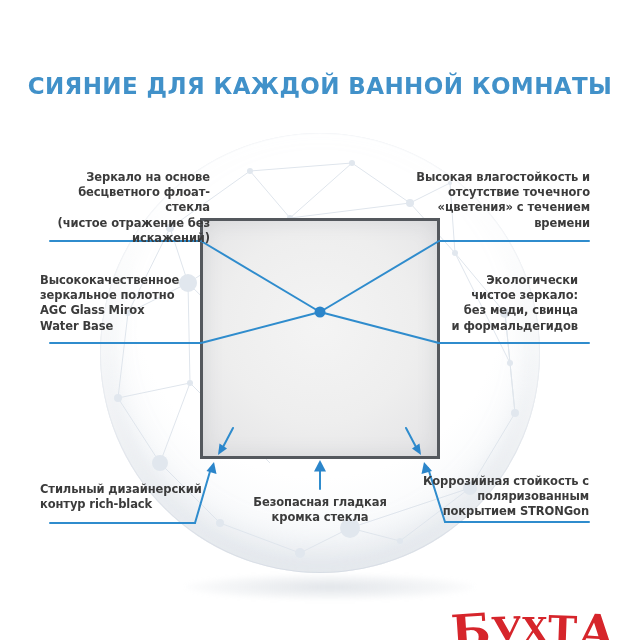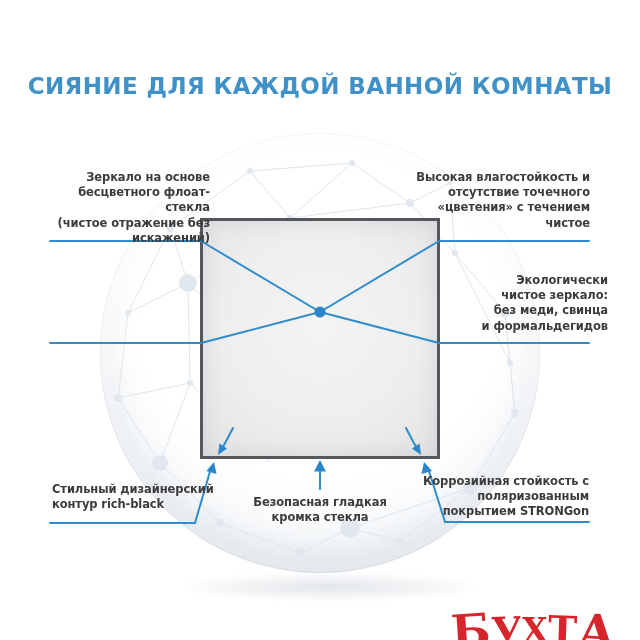--- a/index.html
+++ b/index.html
@@ -34,23 +34,23 @@
   
   .overlay{position:absolute;left:0;top:0;width:640px;height:640px;pointer-events:none;}
   .overlay .blue{stroke:#2f8ccd;stroke-width:2;stroke-linecap:round;fill:none;}
   .overlay .fillblue{fill:#2b85ca;stroke:none;}
 
   
   .callout{position:absolute;font-size:11.5px;font-weight:bold;color:#3b3b3b;
            line-height:1.32;white-space:pre-line;letter-spacing:-0.1px;}
   .c-top-left{left:40px;top:149px;width:170px;text-align:right;}
   .c-mid-left{left:40px;top:252px;width:170px;text-align:left;}
-  .c-bottom-left{left:52px;top:461px;width:175px;text-align:left;}
+  .c-bottom-left{left:40px;top:461px;width:175px;text-align:left;}
   .c-top-right{right:50px;top:149px;width:180px;text-align:right;}
-  .c-mid-right{right:32px;top:252px;width:170px;text-align:right;}
+  .c-mid-right{right:62px;top:252px;width:170px;text-align:right;}
   .c-bottom-right{right:51px;top:453px;width:190px;text-align:right;}
   .c-bottom-center{left:230px;top:474px;width:180px;text-align:center;}
 
   
   .brand{position:absolute;right:24px;bottom:10px;display:flex;align-items:flex-end;
          font-family:"DejaVu Serif",serif;font-weight:bold;color:#d6252b;}
   .brand span{line-height:0.85;display:inline-block;
       text-shadow:-2px -2px 0 #fff,0 -2px 0 #fff,2px -2px 0 #fff,-2px 0 0 #fff,
                    2px 0 0 #fff,-2px 2px 0 #fff,0 2px 0 #fff,2px 2px 0 #fff;}
   .bl0{font-size:46px;transform:rotate(-4deg);}
@@ -158,26 +158,30 @@
     <line class="blue" x1="233" y1="407" x2="223" y2="426"></line>
     <polygon class="fillblue" points="218,434 227,427.5 219.5,422.5"></polygon>
     <line class="blue" x1="406" y1="407" x2="416" y2="426"></line>
     <polygon class="fillblue" points="421,434 412,427.5 419.5,422.5"></polygon>
   </svg>
 
   <div class="callout c-top-left">Зеркало на основе
 бесцветного флоат-стекла
 (чистое отражение без
 искажений)</div>
+  <div class="callout c-mid-left">Высококачественное
+зеркальное полотно
+AGC Glass Mirox
+Water Base</div>
   <div class="callout c-bottom-left">Стильный дизайнерский
 контур rich-black</div>
   <div class="callout c-top-right">Высокая влагостойкость и
 отсутствие точечного
 «цветения» с течением
-чистое</div>
+времени</div>
   <div class="callout c-mid-right">Экологически
 чистое зеркало:
 без меди, свинца
 и формальдегидов</div>
   <div class="callout c-bottom-right">Коррозийная стойкость с
 поляризованным
 покрытием STRONGon</div>
   <div class="callout c-bottom-center">Безопасная гладкая
 кромка стекла</div>
 

